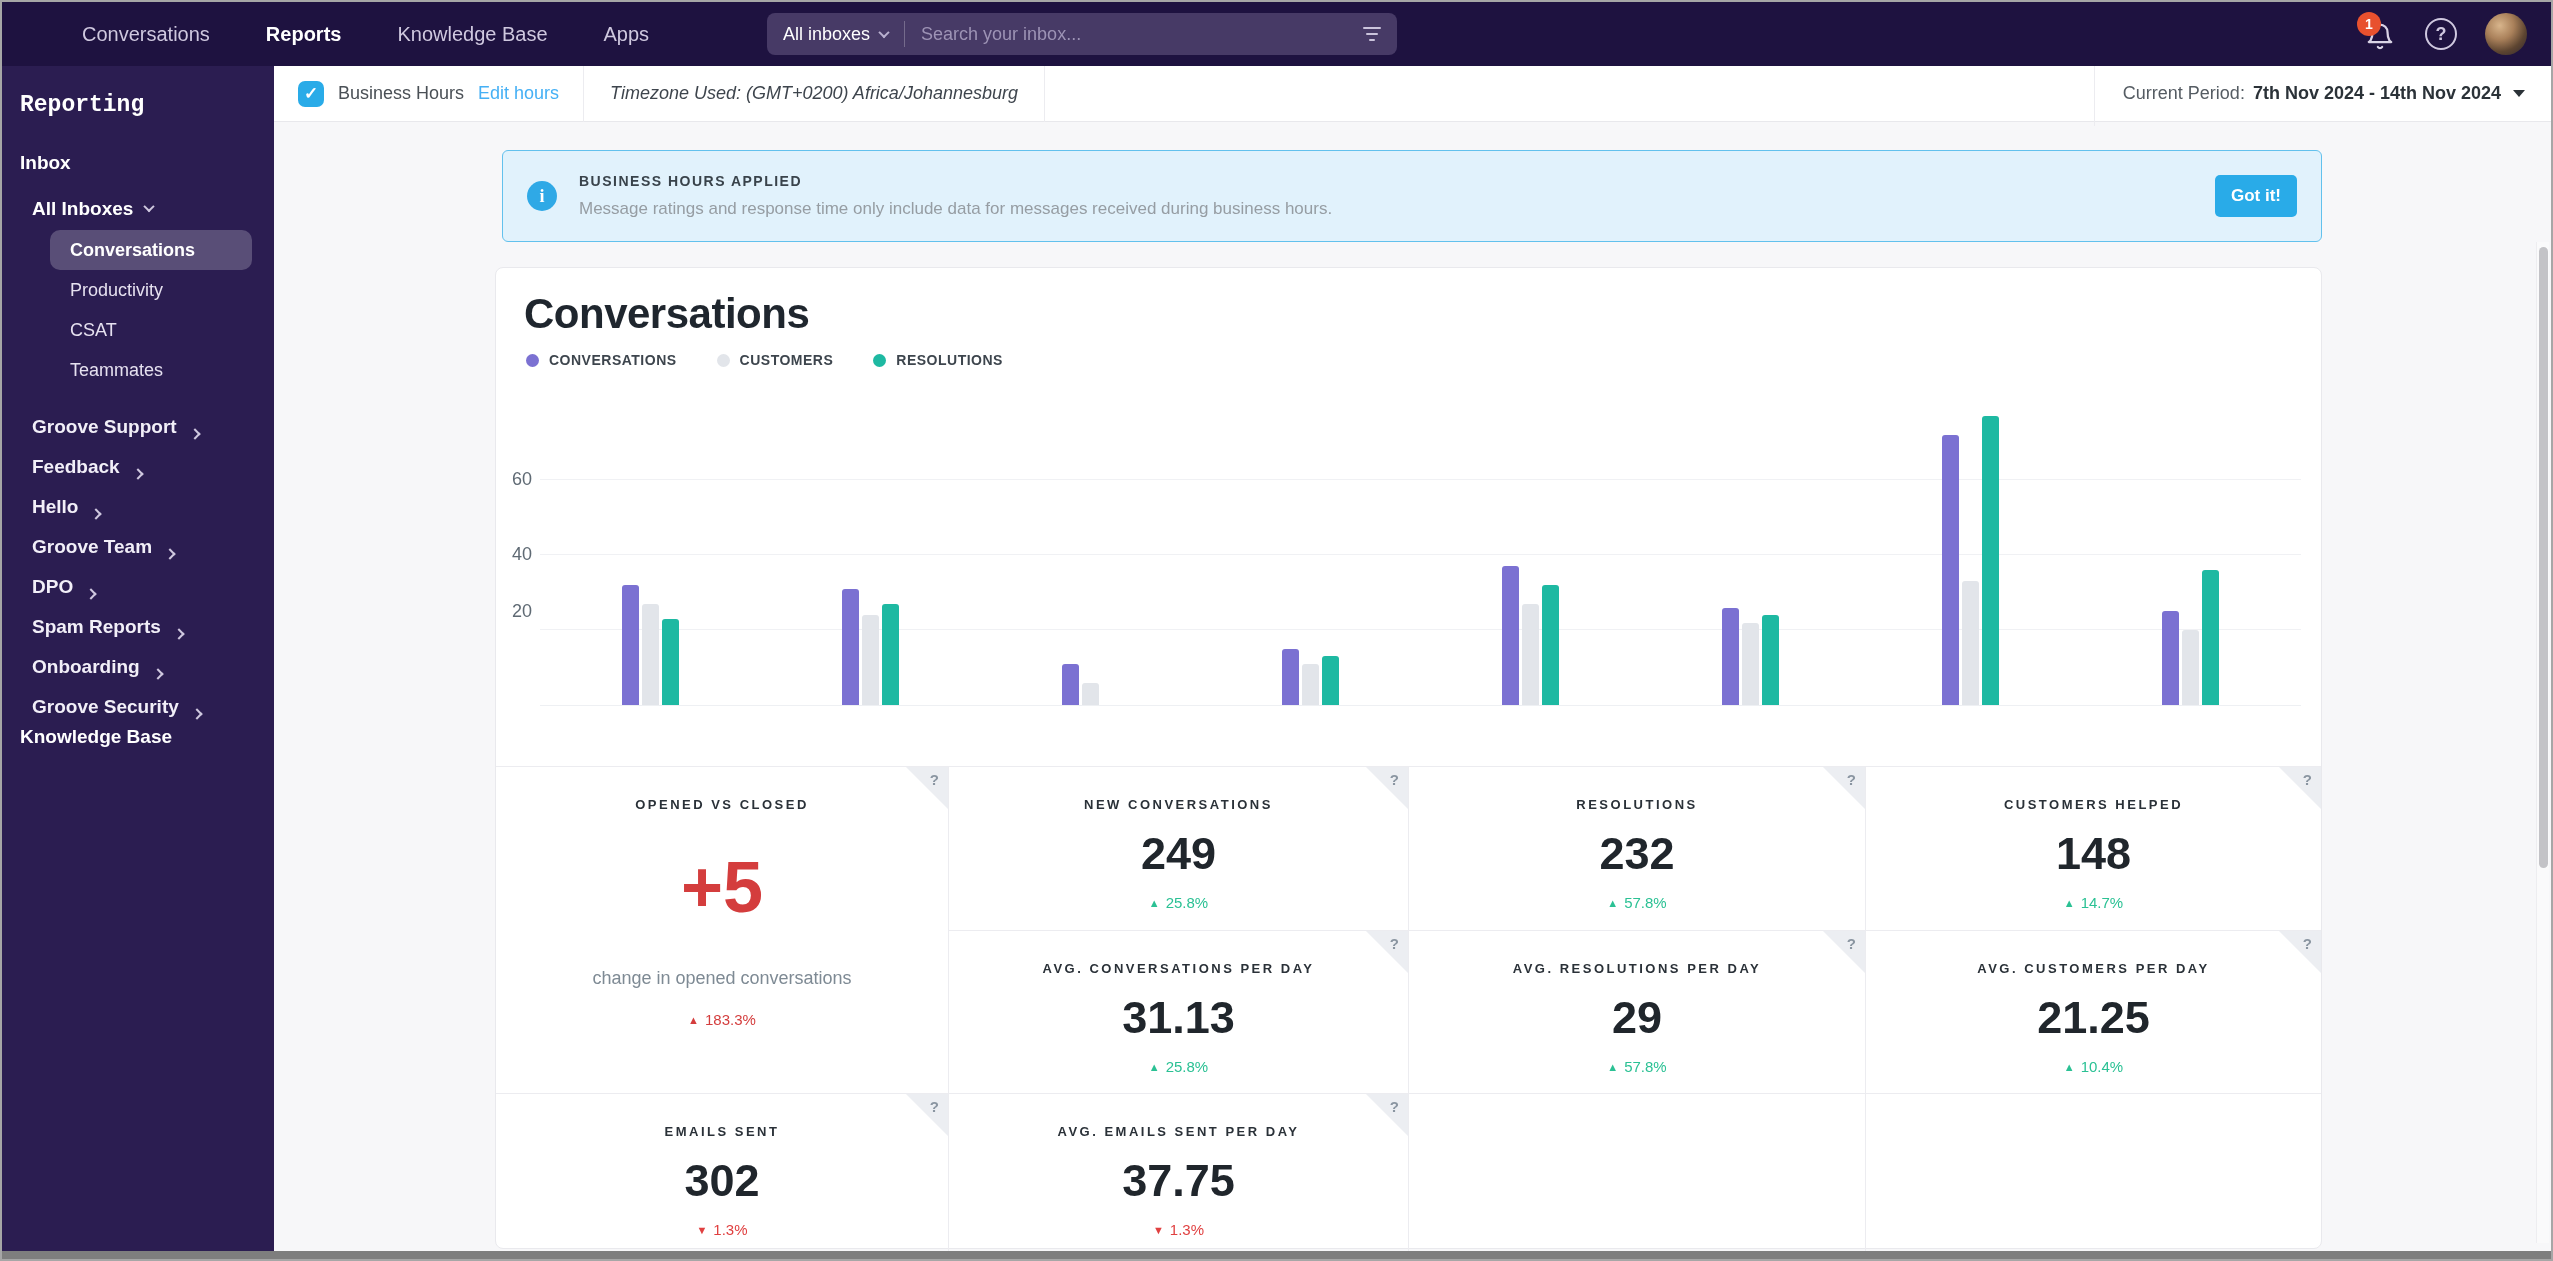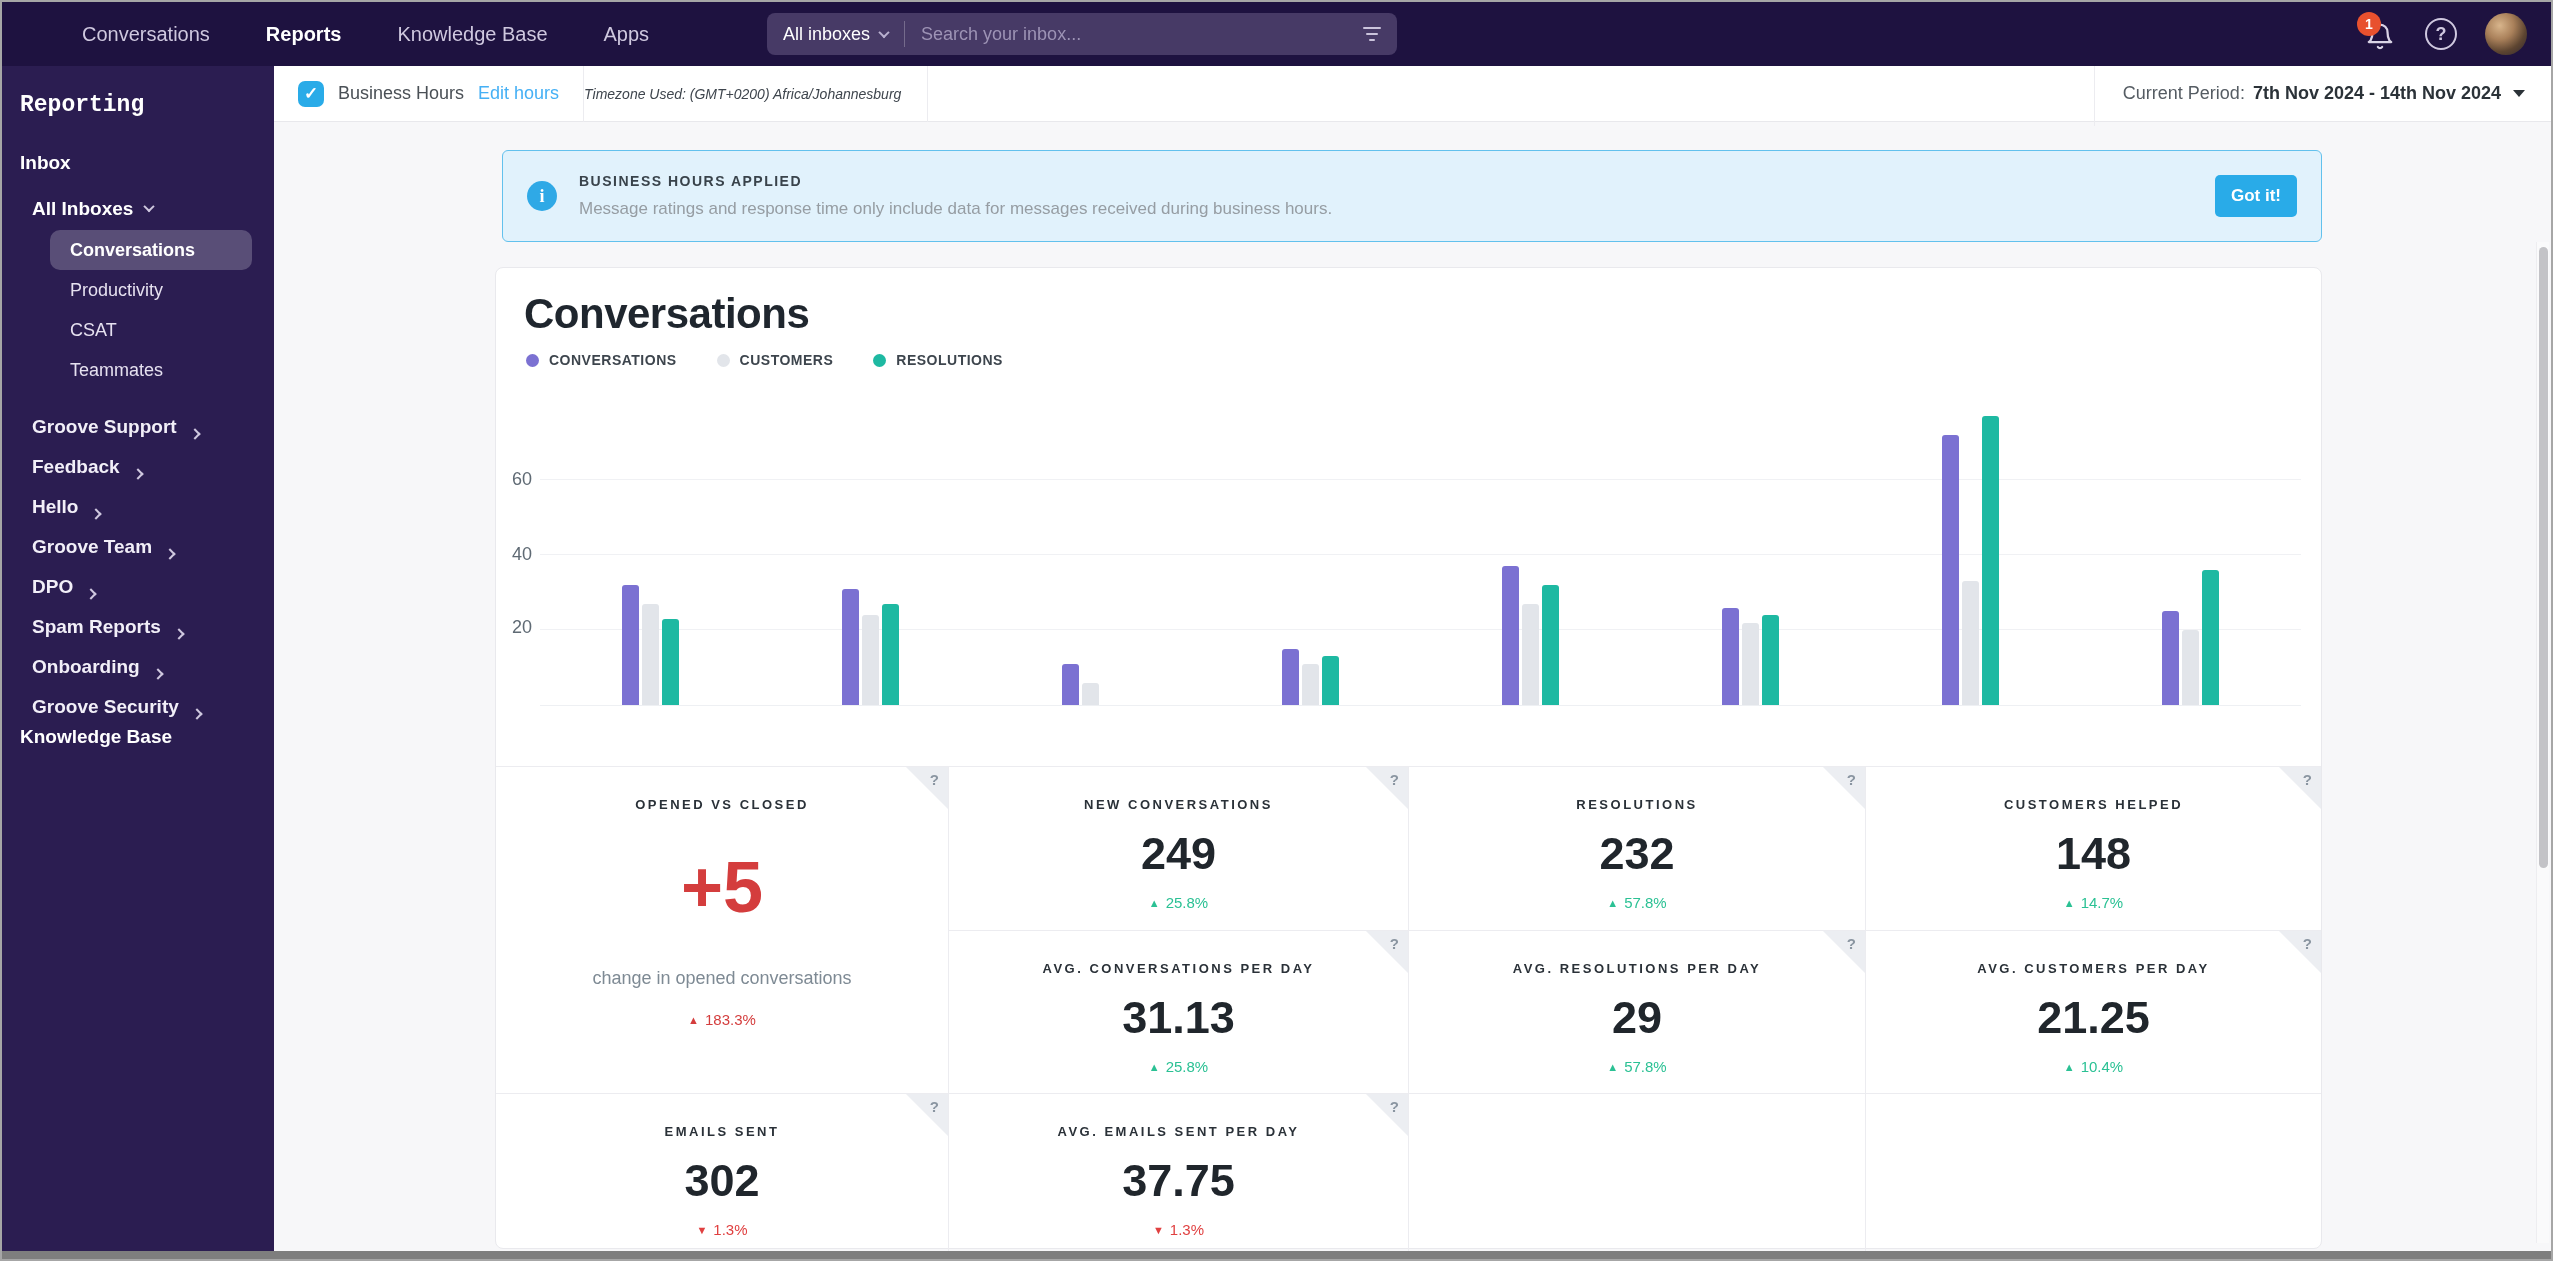--- a/index.html
+++ b/index.html
@@ -62,21 +62,21 @@
 
   
   .topbar { position:absolute; left:272px; top:64px; right:0; height:56px; background:#ffffff;
             border-bottom:1px solid #e8e8ec; display:flex; align-items:center; z-index:3; }
   .checkbox { width:26px; height:26px; border-radius:7px; background:#29abe8; color:#fff;
               display:flex; align-items:center; justify-content:center; font-size:17px; font-weight:700;
               margin-left:24px; cursor:pointer; }
   .bh-label { font-size:18px; color:#4a5056; margin-left:14px; }
   .edit-link { font-size:18px; color:#45b0f5; margin-left:14px; cursor:pointer; }
   .tb-divider { width:1px; height:56px; background:#ececf0; margin-left:24px; }
-  .tz-label { font-size:14px; font-style:italic; color:#3e454d; }
+  .tz-label { font-size:18px; font-style:italic; color:#3e454d; margin-left:26px; }
   .tb-divider2 { width:1px; height:56px; background:#ececf0; margin-left:26px; }
   .period-wrap { margin-left:auto; height:64px; display:flex; align-items:center; gap:8px;
                  border-left:1px solid #ececf0; padding:0 26px 0 28px; cursor:pointer; }
   .period-label { font-size:18px; color:#555c63; }
   .period-value { font-size:18px; color:#2b3238; font-weight:600; }
   .caret-down { width:0; height:0; border-left:6px solid transparent; border-right:6px solid transparent;
                 border-top:7px solid #2b3238; margin-left:4px; }
 
   
   .content { position:absolute; left:272px; top:120px; right:2px; bottom:8px; background:#f7f7f9; }
@@ -268,21 +268,21 @@
             <span class="legend-label">CUSTOMERS</span>
           </span>
           <span class="legend-item">
             <span class="legend-dot" style="background: rgb(30, 185, 162);"></span>
             <span class="legend-label">RESOLUTIONS</span>
           </span>
         </div>
 
       <div class="chart-area">
           <div class="gridline" style="bottom: 75px;"></div>
-          <div class="ytick" style="bottom: 67px;">20</div>
+          <div class="ytick" style="bottom: 83px;">20</div>
           <div class="gridline" style="bottom: 150px;"></div>
           <div class="ytick" style="bottom: 140px;">40</div>
           <div class="gridline" style="bottom: 225px;"></div>
           <div class="ytick" style="bottom: 215px;">60</div>
           <div class="bars-row">
             <div class="bar-group">
               <div class="bar" style="height: 120px; background: rgb(123, 113, 210);"></div>
               <div class="bar" style="height: 101.25px; background: rgb(226, 229, 234);"></div>
               <div class="bar" style="height: 86.25px; background: rgb(30, 185, 162);"></div>
             </div>

